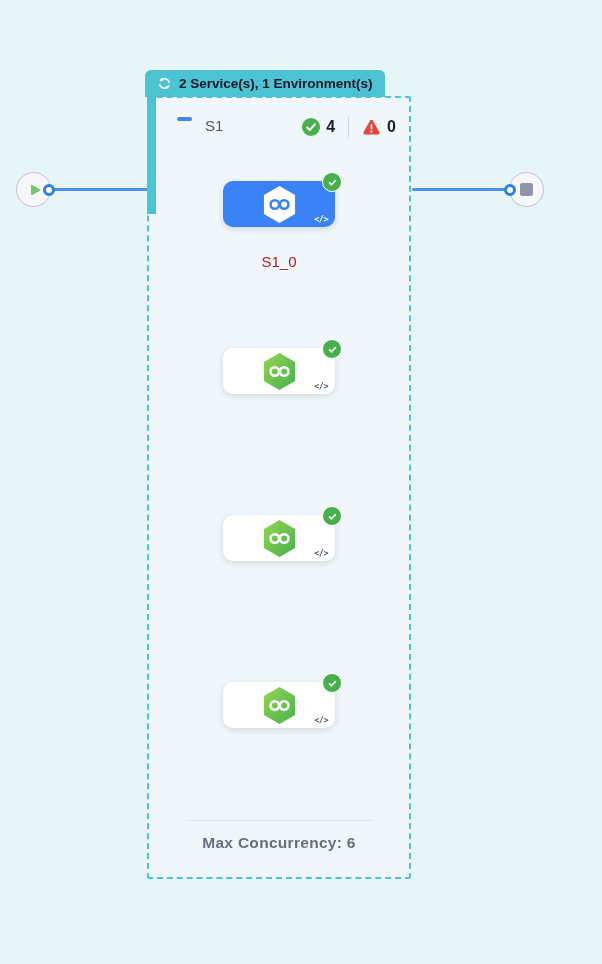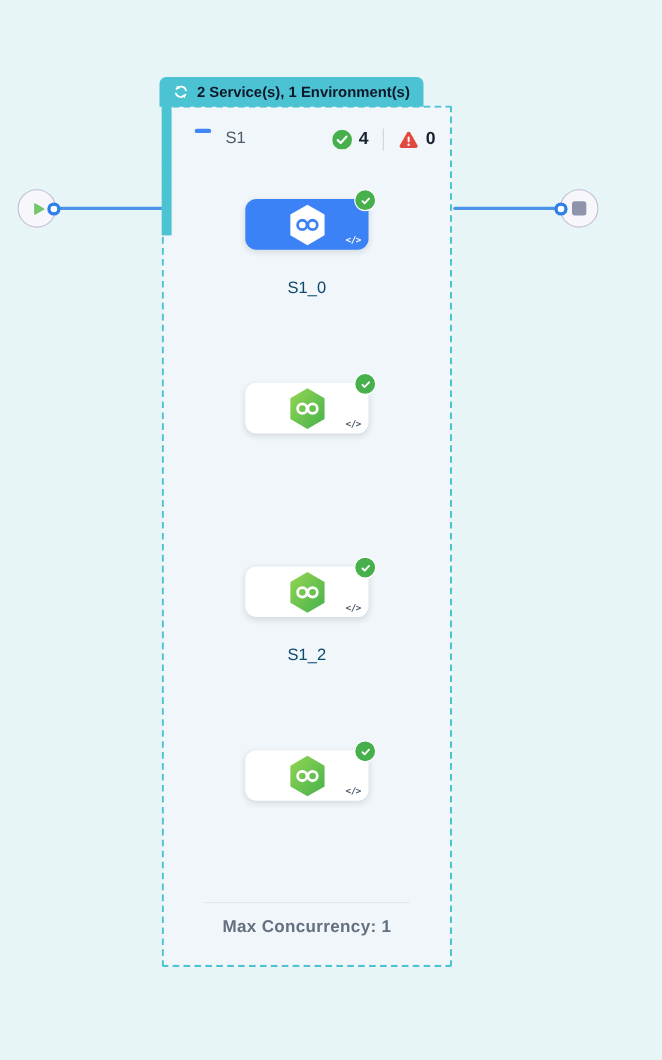--- a/index.html
+++ b/index.html
@@ -116,21 +116,21 @@
   .code-glyph {
     position: absolute; right: 7px; bottom: 3px;
     font-family: "DejaVu Sans Mono", monospace;
     font-size: 8.5px; font-weight: 700; color: #475569;
     letter-spacing: -0.5px;
   }
   .node-card.selected .code-glyph { color: #ffffff; }
   .node-label {
     margin-top: 26px;
     text-align: center;
-    font-size: 15px; color: #0c4a6e;
+    font-size: 15px; color: #b91c1c;
   }
   .ng-0 { top: 83px; }
   .ng-1 { top: 250px; }
   .ng-2 { top: 417px; }
   .ng-3 { top: 584px; }
 
   
   .footer-divider {
     position: absolute; left: 37px; right: 37px; top: 722px;
     height: 1px; background: #dde6ed;
@@ -242,36 +242,35 @@
           <circle cx="13.2" cy="20" r="4.4" fill="none" stroke="#ffffff" stroke-width="2.6"></circle>
           <circle cx="22.8" cy="20" r="4.4" fill="none" stroke="#ffffff" stroke-width="2.6"></circle>
         </svg>
         <div class="check-badge">
           <svg width="11" height="11" viewBox="0 0 20 20">
             <path d="M4.6 10.6 L8.2 14.2 L15.4 6.4" fill="none" stroke="#ffffff" stroke-width="3" stroke-linecap="round" stroke-linejoin="round"></path>
           </svg>
         </div>
         <span class="code-glyph">&lt;/&gt;</span>
       </div>
-      <div class="node-label">S1_2</div>
     </div>
 
     <div class="node-group ng-3">
       <div class="node-card">
         <svg class="hex" viewBox="0 0 36 40">
           <path d="M18 1 L34 10.3 V29.7 L18 39 L2 29.7 V10.3 Z" fill="url(#hexGreen)"></path>
           <circle cx="13.2" cy="20" r="4.4" fill="none" stroke="#ffffff" stroke-width="2.6"></circle>
           <circle cx="22.8" cy="20" r="4.4" fill="none" stroke="#ffffff" stroke-width="2.6"></circle>
         </svg>
         <div class="check-badge">
           <svg width="11" height="11" viewBox="0 0 20 20">
             <path d="M4.6 10.6 L8.2 14.2 L15.4 6.4" fill="none" stroke="#ffffff" stroke-width="3" stroke-linecap="round" stroke-linejoin="round"></path>
           </svg>
         </div>
         <span class="code-glyph">&lt;/&gt;</span>
       </div>
     </div>
 
     <div class="footer-divider"></div>
-    <div class="max-concurrency">Max Concurrency: 1</div>
+    <div class="max-concurrency">Max Concurrency: 6</div>
   </div>
 
 </div>
 
 </body></html>

